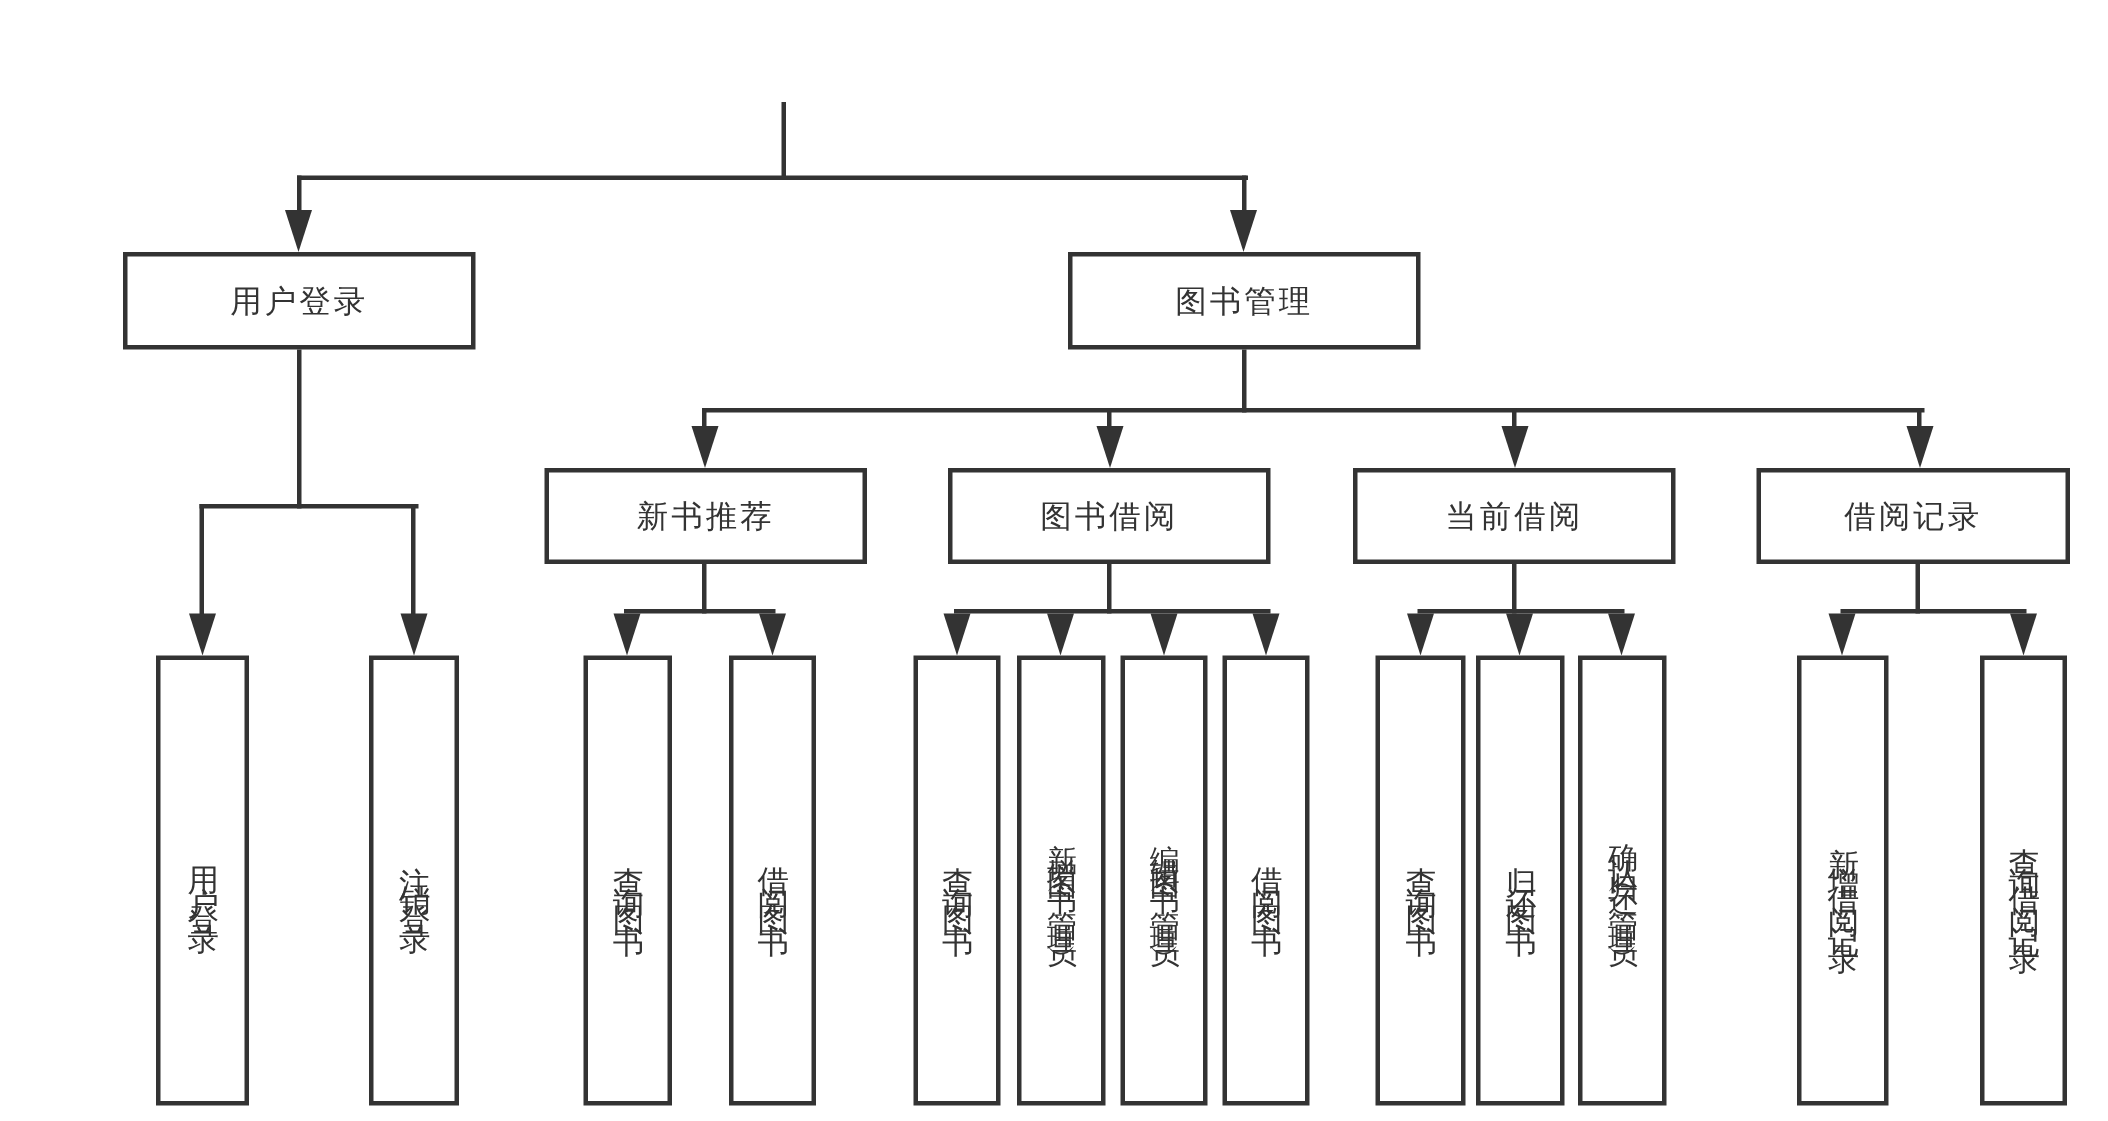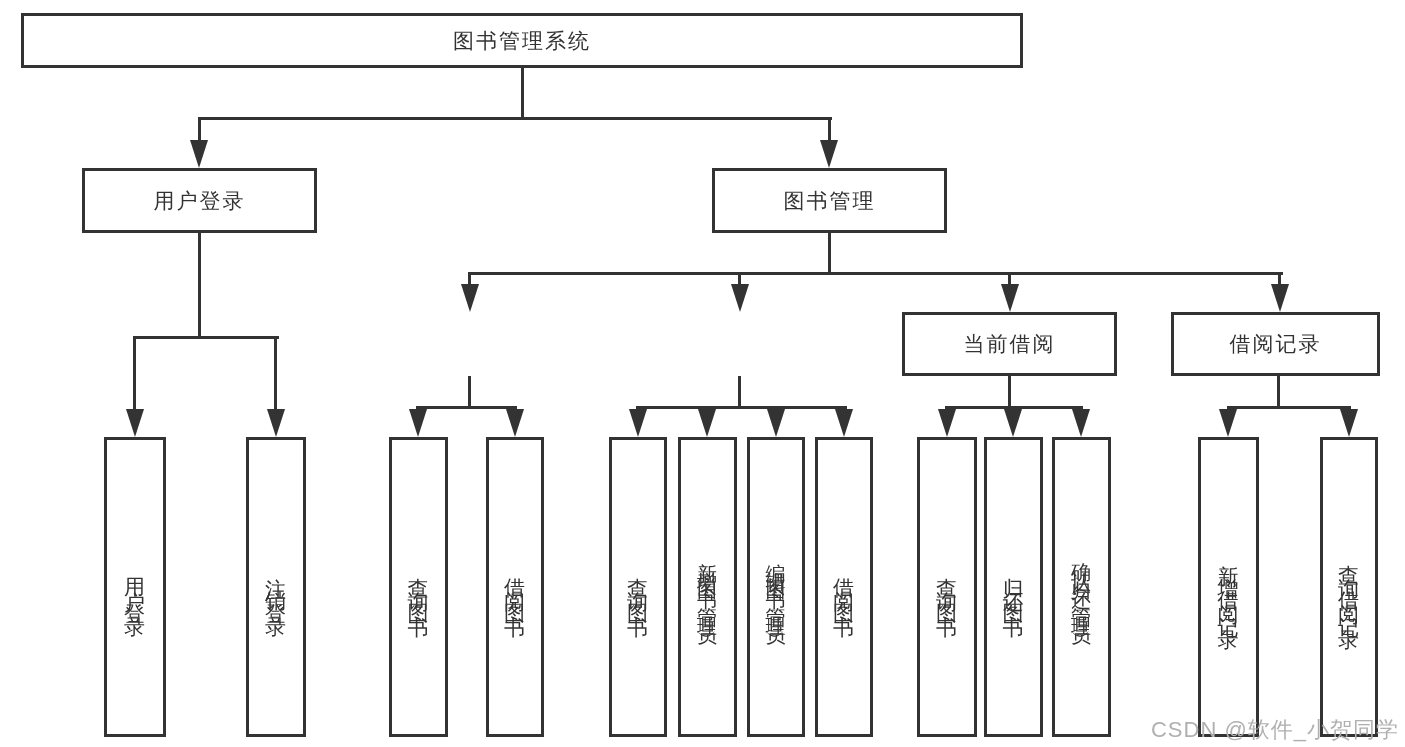--- a/index.html
+++ b/index.html
@@ -57,23 +57,20 @@
     letter-spacing: 1px;
     white-space: nowrap;
     z-index: 5;
   }
 </style>
 </head>
 <body>
 
 <div id="canvas">
 
-  <div class="box" style="left:21px; top:13px; width:1002px; height:55px;">
-    <span class="hlabel">图书管理系统</span>
-  </div>
 
   <div class="vline" style="left:521px; top:68px; height:50px;"></div>
   <div class="hline" style="left:198px; top:117px; width:634px;"></div>
   <div class="vline" style="left:198px; top:117px; height:26px;"></div>
   <div class="arw" style="left:190px; top:140px;"></div>
   <div class="vline" style="left:828px; top:117px; height:26px;"></div>
   <div class="arw" style="left:820px; top:140px;"></div>
 
   <div class="box" style="left:82px; top:168px; width:235px; height:65px;">
     <span class="hlabel">用户登录</span>
@@ -93,20 +90,26 @@
   <div class="hline" style="left:468px; top:272px; width:815px;"></div>
   <div class="vline" style="left:468px;  top:272px; height:16px;"></div>
   <div class="arw" style="left:461px;  top:284px;"></div>
   <div class="vline" style="left:738px;  top:272px; height:16px;"></div>
   <div class="arw" style="left:731px;  top:284px;"></div>
   <div class="vline" style="left:1008px; top:272px; height:16px;"></div>
   <div class="arw" style="left:1001px; top:284px;"></div>
   <div class="vline" style="left:1278px; top:272px; height:16px;"></div>
   <div class="arw" style="left:1271px; top:284px;"></div>
 
+  <div class="box" style="left:363px; top:312px; width:215px; height:64px;">
+    <span class="hlabel">新书推荐</span>
+  </div>
+  <div class="box" style="left:632px; top:312px; width:215px; height:64px;">
+    <span class="hlabel">图书借阅</span>
+  </div>
   <div class="box" style="left:902px; top:312px; width:215px; height:64px;text-align:right;">
     <span class="hlabel">当前借阅</span>
   </div>
   <div class="box" style="left:1171px; top:312px; width:209px; height:64px;">
     <span class="hlabel">借阅记录</span>
   </div>
 
   <div class="vline" style="left:468px; top:376px; height:33px;"></div>
   <div class="hline" style="left:416px; top:406px; width:101px;"></div>
   <div class="arw" style="left:409px; top:409px;"></div>
@@ -167,15 +170,14 @@
     <span class="vtext tight">确认归还（管理员）</span>
   </div>
 
   <div class="box" style="left:1198px; top:437px; width:61px; height:300px;">
     <span class="vtext">新增借阅记录</span>
   </div>
   <div class="box" style="left:1320px; top:437px; width:58px; height:300px;">
     <span class="vtext">查询借阅记录</span>
   </div>
 
-  <div class="watermark">CSDN @软件_小贺同学</div>
 
 </div>
 
 </body></html>

